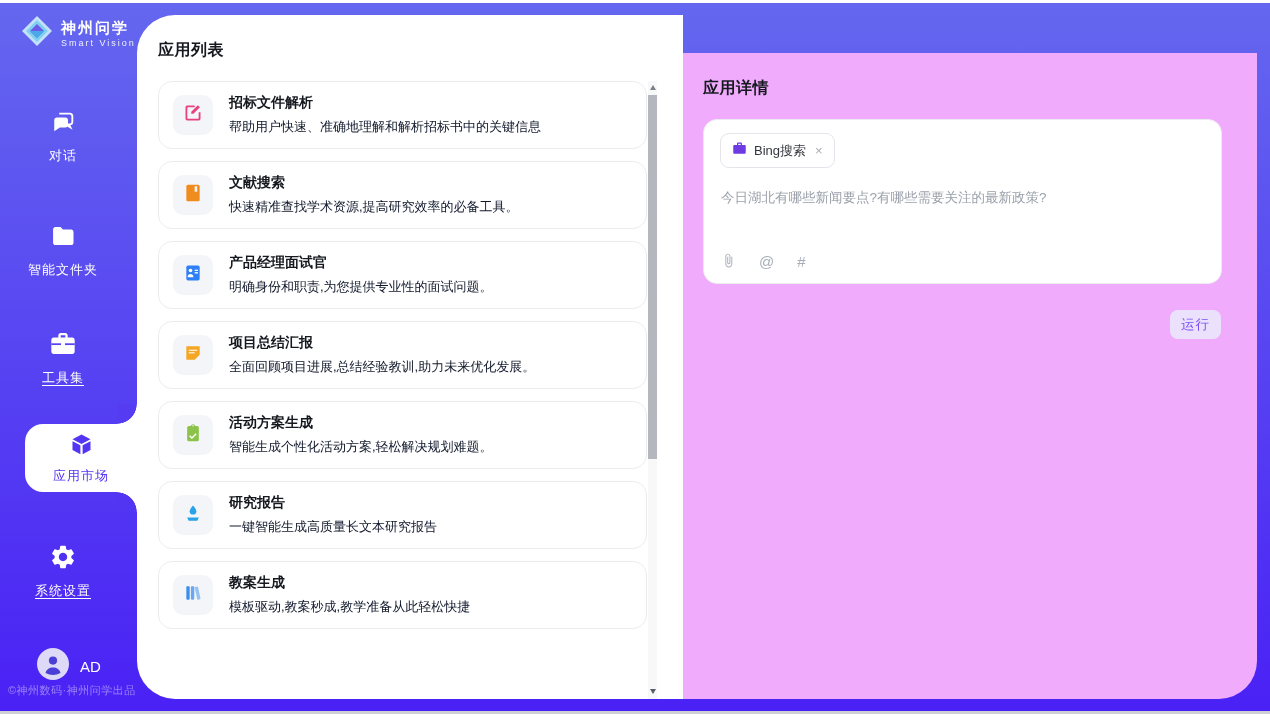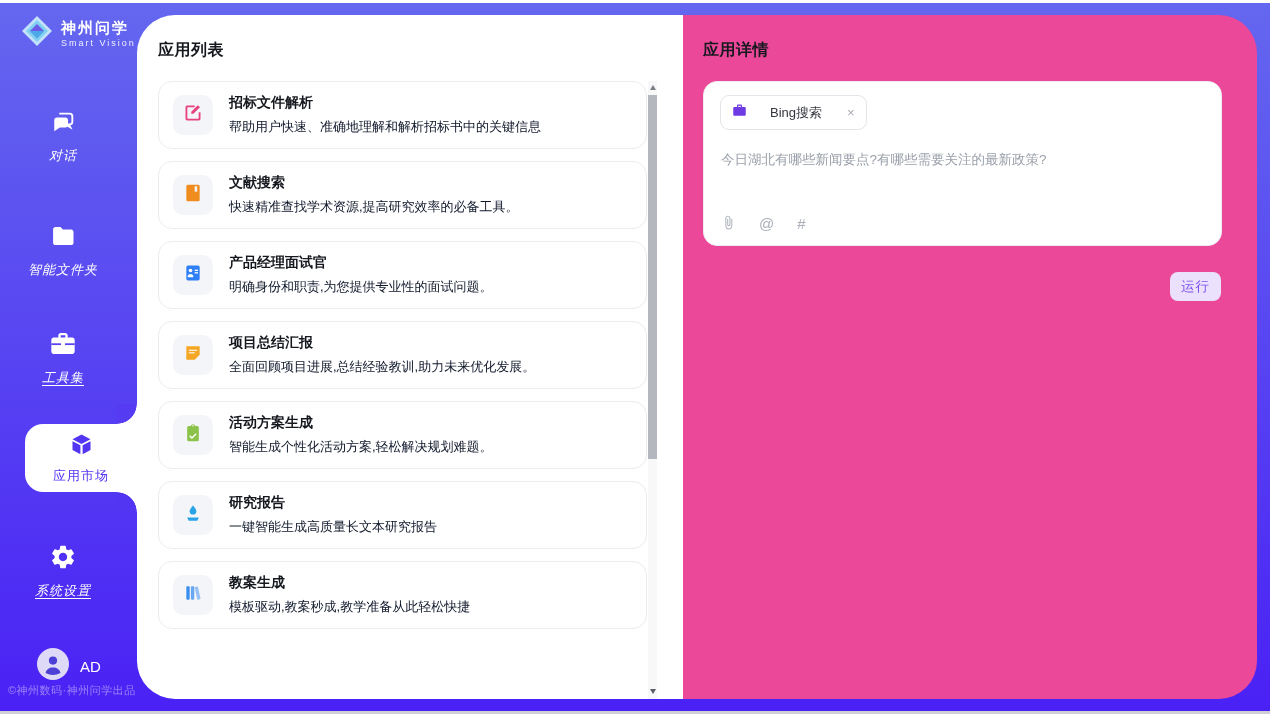--- a/index.html
+++ b/index.html
@@ -11,21 +11,21 @@
   .bg-band { position:absolute; left:0; right:0; top:3px; height:708px;
     background:linear-gradient(180deg,#6467ef 0%, #4a21f5 100%); }
   .bottom-strip { position:absolute; left:0; right:0; bottom:0; height:3px; background:#cfd0d5; }
 
   
   .sidebar { position:absolute; left:0; top:3px; width:137px; height:708px; color:#fff; }
   .logo { position:absolute; left:20px; top:11px; display:flex; align-items:center; gap:7px; }
   .brand-name { font-size:15px; font-weight:700; letter-spacing:2px; line-height:17px; }
   .brand-sub { font-size:9px; letter-spacing:2px; color:rgba(255,255,255,.9); margin-top:2px; }
 
-  .nav-item { position:absolute; left:0; width:126px; text-align:center; color:#fff; cursor:pointer;font-style:italic; }
+  .nav-item { position:absolute; left:0; width:126px; text-align:center; color:#fff; cursor:pointer; }
   .nav-item .nav-icon { display:block; margin:0 auto; }
   .nav-label { display:block; font-size:13px; margin-top:7px; letter-spacing:1px; }
   .nav-label.underlined { text-decoration:underline; text-underline-offset:3px; }
 
   .nav-chat   { top:105px; }
   .nav-folder { top:219px; }
   .nav-tools  { top:327px; }
   .nav-settings { top:540px; }
 
   
@@ -40,21 +40,21 @@
 
   .user-row { position:absolute; left:37px; top:645px; display:flex; align-items:center; gap:11px; }
   .user-name { font-size:15px; color:#fff; }
   .copyright { position:absolute; left:8px; top:680px; width:137px; text-align:left;
     font-size:11px; color:rgba(255,255,255,.42); letter-spacing:.5px; white-space:nowrap; }
 
   
   .main { position:absolute; left:137px; top:15px; width:1120px; height:684px;
     border-radius:38px; overflow:hidden; display:flex; }
   .left-panel { position:relative; width:546px; background:#ffffff; }
-  .right-panel { position:relative; flex:1; background:#ec4899; }
+  .right-panel { position:relative; flex:1; background:#f0abfc;margin-top:38px; }
   .panel-title { position:absolute; top:25px; font-size:16px; font-weight:700; color:#15181e; letter-spacing:.5px; }
   .left-panel .panel-title { left:21px; }
   .right-panel .panel-title { left:20px; }
 
   
   .list-viewport { position:absolute; left:21px; top:66px; width:489px; height:618px; overflow:hidden; }
   .app-item { position:relative; height:68px; margin-bottom:12px; border:1px solid #ececf0;
     border-radius:14px; background:#fff; display:flex; align-items:center; padding:0 14px; cursor:pointer; }
   .app-item.selected { background:#f0e7fd; border:1px dashed #9a6bf5; }
   .app-icon-box { width:40px; height:40px; border-radius:10px; background:#f4f5f8;
@@ -68,21 +68,21 @@
   .scroll-thumb { position:absolute; left:0; top:14px; width:9px; height:364px; background:#b4b7bd; cursor:pointer; }
   .scroll-arrow { position:absolute; left:0; width:9px; height:12px; display:flex; align-items:center; justify-content:center; cursor:pointer; }
   .scroll-arrow.up { top:0; }
   .scroll-arrow.down { bottom:2px; }
   .tri-up { width:0; height:0; border-left:3.5px solid transparent; border-right:3.5px solid transparent; border-bottom:5px solid #7a7f88; }
   .tri-down { width:0; height:0; border-left:3.5px solid transparent; border-right:3.5px solid transparent; border-top:5px solid #565b66; }
 
   
   .detail-card { position:absolute; left:20px; top:66px; width:519px; height:165px; background:#fff;
     border:1px solid #ececf0; border-radius:14px; }
-  .tool-tag { position:absolute; left:16px; top:13px; display:inline-flex; align-items:center; gap:23px;
+  .tool-tag { position:absolute; left:16px; top:13px; display:inline-flex; align-items:center; gap:7px;
     padding:7px 11px; border:1px solid #e4e4ea; border-radius:9px; background:#fff; cursor:pointer; }
   .tag-label { font-size:13px; color:#33363d; }
   .tag-close { font-size:13px; color:#a8abb3; margin-left:2px; cursor:pointer; }
   .query-text { position:absolute; left:17px; top:68px; right:16px; font-size:13.5px; color:#9aa0aa; line-height:1.5; cursor:text; }
   .composer-icons { position:absolute; left:17px; bottom:13px; display:flex; align-items:center; gap:23px; }
   .composer-glyph { font-size:15px; color:#a8adb7; line-height:1; cursor:pointer; }
   .run-btn { position:absolute; right:36px; top:257px; width:51px; height:29px; background:#ebe1fc;
     color:#7e50f2; font-size:13.5px; border:none; border-radius:8px; display:flex; align-items:center;
     justify-content:center; cursor:pointer; letter-spacing:1px; }
 </style>

